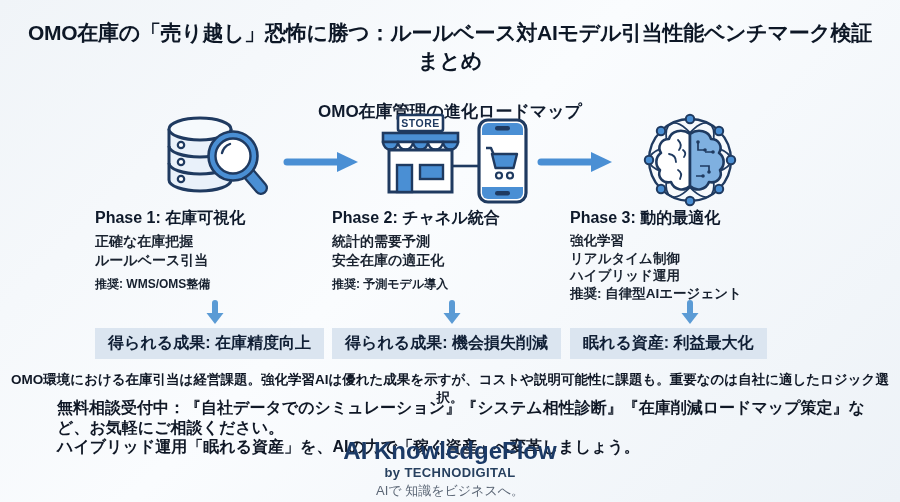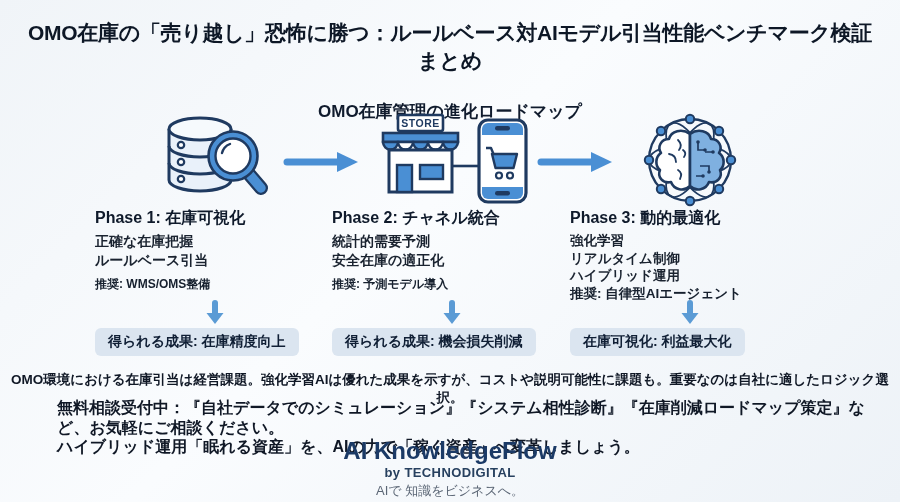--- a/index.html
+++ b/index.html
@@ -40,22 +40,22 @@
   }
   .phase-title { font-size: 16px; font-weight: 800; color: #0f1a2b; height: 22px; }
   .phase-details { height: 70px; padding-top: 2px; }
   .phase-line { font-size: 14px; font-weight: 600; color: #1a2330; line-height: 19px; }
   .p3 .phase-line { font-size: 13.5px; line-height: 17.5px; }
   .phase-recommend { font-size: 12px; font-weight: 700; color: #16202e; margin-top: 6px; }
   .p3 .phase-recommend { font-size: 13.5px; margin-top: 0; line-height: 17.5px; }
   .down-arrow-wrap { height: 26px; display: flex; justify-content: center; align-items: center; }
   .result-pill {
     display: inline-block; margin-top: 2px;
-    background: #dbe5f0; border-radius: 6px;
-    padding: 5px 13px; font-size: 14px; font-weight: 800; color: #101f35;
+    background: #dbe5f0; border-radius: 0;
+    padding: 5px 13px; font-size: 16px; font-weight: 800; color: #101f35;
     white-space: nowrap;
   }
   
   .flow-arrow { position: absolute; top: 149px; width: 80px; height: 26px; }
   .flow-arrow.a1 { left: 282px; }
   .flow-arrow.a2 { left: 536px; }
   
   .summary {
     position: absolute; top: 371px; left: 10px; right: 10px;
     text-align: center; font-size: 13.5px; font-weight: 700; color: #101826;
@@ -193,21 +193,21 @@
       <div class="phase-line">リアルタイム制御</div>
       <div class="phase-line">ハイブリッド運用</div>
       <div class="phase-recommend">推奨: 自律型AIエージェント</div>
     </div>
     <div class="down-arrow-wrap">
       <svg width="22" height="26" viewBox="0 0 22 26" aria-hidden="true">
         <line x1="11" y1="3" x2="11" y2="14" stroke="#5b9bd5" stroke-width="6" stroke-linecap="round"></line>
         <polygon points="2.5,13 19.5,13 11,24" fill="#5b9bd5"></polygon>
       </svg>
     </div>
-    <div class="result-pill">在庫可視化: 利益最大化</div>
+    <div class="result-pill">眠れる資産: 利益最大化</div>
   </div>
 
   <div class="flow-arrow a1">
     <svg width="80" height="26" viewBox="0 0 80 26" aria-hidden="true">
       <line x1="5" y1="13" x2="57" y2="13" stroke="#4a8fd4" stroke-width="7" stroke-linecap="round"></line>
       <polygon points="55,3 76,13 55,23" fill="#4a8fd4"></polygon>
     </svg>
   </div>
   <div class="flow-arrow a2">
     <svg width="80" height="26" viewBox="0 0 80 26" aria-hidden="true">

